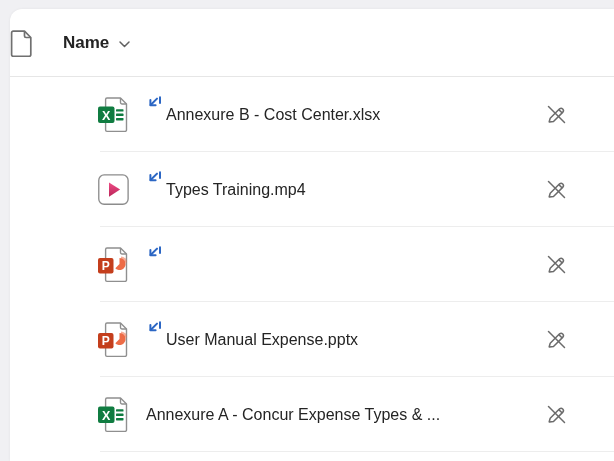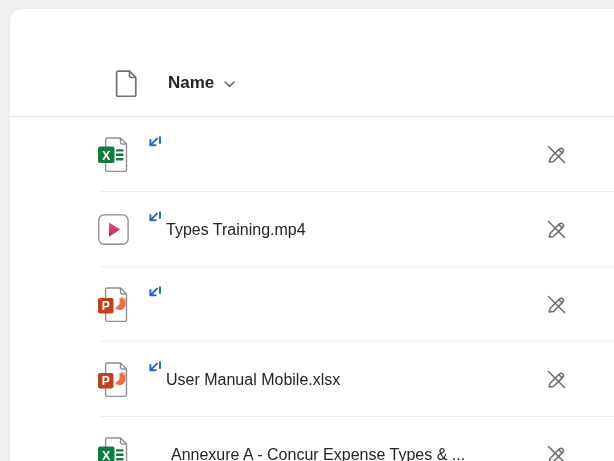--- a/index.html
+++ b/index.html
@@ -13,22 +13,20 @@
   .card {
     position:absolute; left:10px; top:9px; right:0; bottom:0;
     background:#ffffff;
     border-top-left-radius:12px;
     box-shadow:0 0 3px rgba(0,0,0,0.06);
   }
   .list-header {
     height:68px;
     display:flex; align-items:center;
     border-bottom:1px solid #e6e6e6;
-    padding-left:105px;
-    margin-top:40px;
   }
   .doc-col-icon { width:24px; height:28px; display:flex; align-items:center; }
   .name-col {
     display:flex; align-items:center;
     margin-left:29px;
     cursor:pointer;
   }
   .name-col-label { font-size:17px; font-weight:700; color:#242424; }
   .sort-chevron { margin-left:9px; margin-top:4px; display:flex; }
   .rows {}
@@ -42,21 +40,21 @@
   .file-row::after {
     content:""; position:absolute; left:90px; right:0; bottom:0;
     height:1px; background:#ededed;
   }
   .file-icon { width:32px; height:42px; flex:0 0 auto; display:flex; align-items:center; }
   .opened-badge {
     width:17px; height:17px; flex:0 0 auto;
     margin-left:17px; margin-right:3px;
     transform:translateY(-12px);
   }
-  .file-row.no-badge .file-name { margin-left:42px; }
+  .file-row.no-badge .file-name { margin-left:17px; }
   .file-name {
     font-size:16px; color:#242424;
     white-space:nowrap; overflow:hidden; text-overflow:ellipsis;
     max-width:378px;
   }
   .edit-blocked {
     margin-left:auto; margin-right:46px;
     width:23px; height:23px; flex:0 0 auto;
   }
   svg { display:block; }
@@ -98,20 +96,21 @@
     <text x="9.2" y="25.6" font-family="Liberation Sans, sans-serif" font-size="12.5" font-weight="bold" fill="#fff" text-anchor="middle">X</text>
   </svg>
         </span>
     <span class="opened-badge">
       <svg width="17" height="17" viewBox="0 0 17 17">
         <line x1="14" y1="3.2" x2="14" y2="9" stroke="#2B66C4" stroke-width="2" stroke-linecap="round"></line>
         <line x1="11" y1="4.6" x2="4.6" y2="11" stroke="#2B66C4" stroke-width="2" stroke-linecap="round"></line>
         <polyline points="4.4,6 4.4,11.2 9.6,11.2" fill="none" stroke="#2B66C4" stroke-width="2" stroke-linecap="round" stroke-linejoin="round"></polyline>
       </svg>
     </span>
+    <span class="file-name">Annexure B - Cost Center.xlsx</span>
     <span class="edit-blocked">
       <svg width="23" height="23" viewBox="0 0 23 23">
         <path d="M5.2 15.2 L14.6 5.8 a2.35 2.35 0 0 1 3.3 3.3 L8.5 18.5 L4.6 19.1 Q4.1 19.2 4.2 18.7 Z" fill="none" stroke="#6b6b6b" stroke-width="1.5" stroke-linejoin="round"></path>
         <line x1="13.8" y1="6.6" x2="17" y2="9.8" stroke="#6b6b6b" stroke-width="1.5"></line>
         <line x1="3.5" y1="3.5" x2="19.5" y2="19.5" stroke="#6b6b6b" stroke-width="1.5" stroke-linecap="round"></line>
       </svg>
     </span>
   </div>
       <div class="file-row">
     <span class="file-icon">
@@ -179,21 +178,21 @@
     <text x="8.7" y="26.3" font-family="Liberation Sans, sans-serif" font-size="12" font-weight="bold" fill="#fff" text-anchor="middle">P</text>
   </svg>
         </span>
     <span class="opened-badge">
       <svg width="17" height="17" viewBox="0 0 17 17">
         <line x1="14" y1="3.2" x2="14" y2="9" stroke="#2B66C4" stroke-width="2" stroke-linecap="round"></line>
         <line x1="11" y1="4.6" x2="4.6" y2="11" stroke="#2B66C4" stroke-width="2" stroke-linecap="round"></line>
         <polyline points="4.4,6 4.4,11.2 9.6,11.2" fill="none" stroke="#2B66C4" stroke-width="2" stroke-linecap="round" stroke-linejoin="round"></polyline>
       </svg>
     </span>
-    <span class="file-name">User Manual Mobile.xlsx</span>
+    <span class="file-name">User Manual Expense.pptx</span>
     <span class="edit-blocked">
       <svg width="23" height="23" viewBox="0 0 23 23">
         <path d="M5.2 15.2 L14.6 5.8 a2.35 2.35 0 0 1 3.3 3.3 L8.5 18.5 L4.6 19.1 Q4.1 19.2 4.2 18.7 Z" fill="none" stroke="#6b6b6b" stroke-width="1.5" stroke-linejoin="round"></path>
         <line x1="13.8" y1="6.6" x2="17" y2="9.8" stroke="#6b6b6b" stroke-width="1.5"></line>
         <line x1="3.5" y1="3.5" x2="19.5" y2="19.5" stroke="#6b6b6b" stroke-width="1.5" stroke-linecap="round"></line>
       </svg>
     </span>
   </div>
       <div class="file-row no-badge">
     <span class="file-icon">

